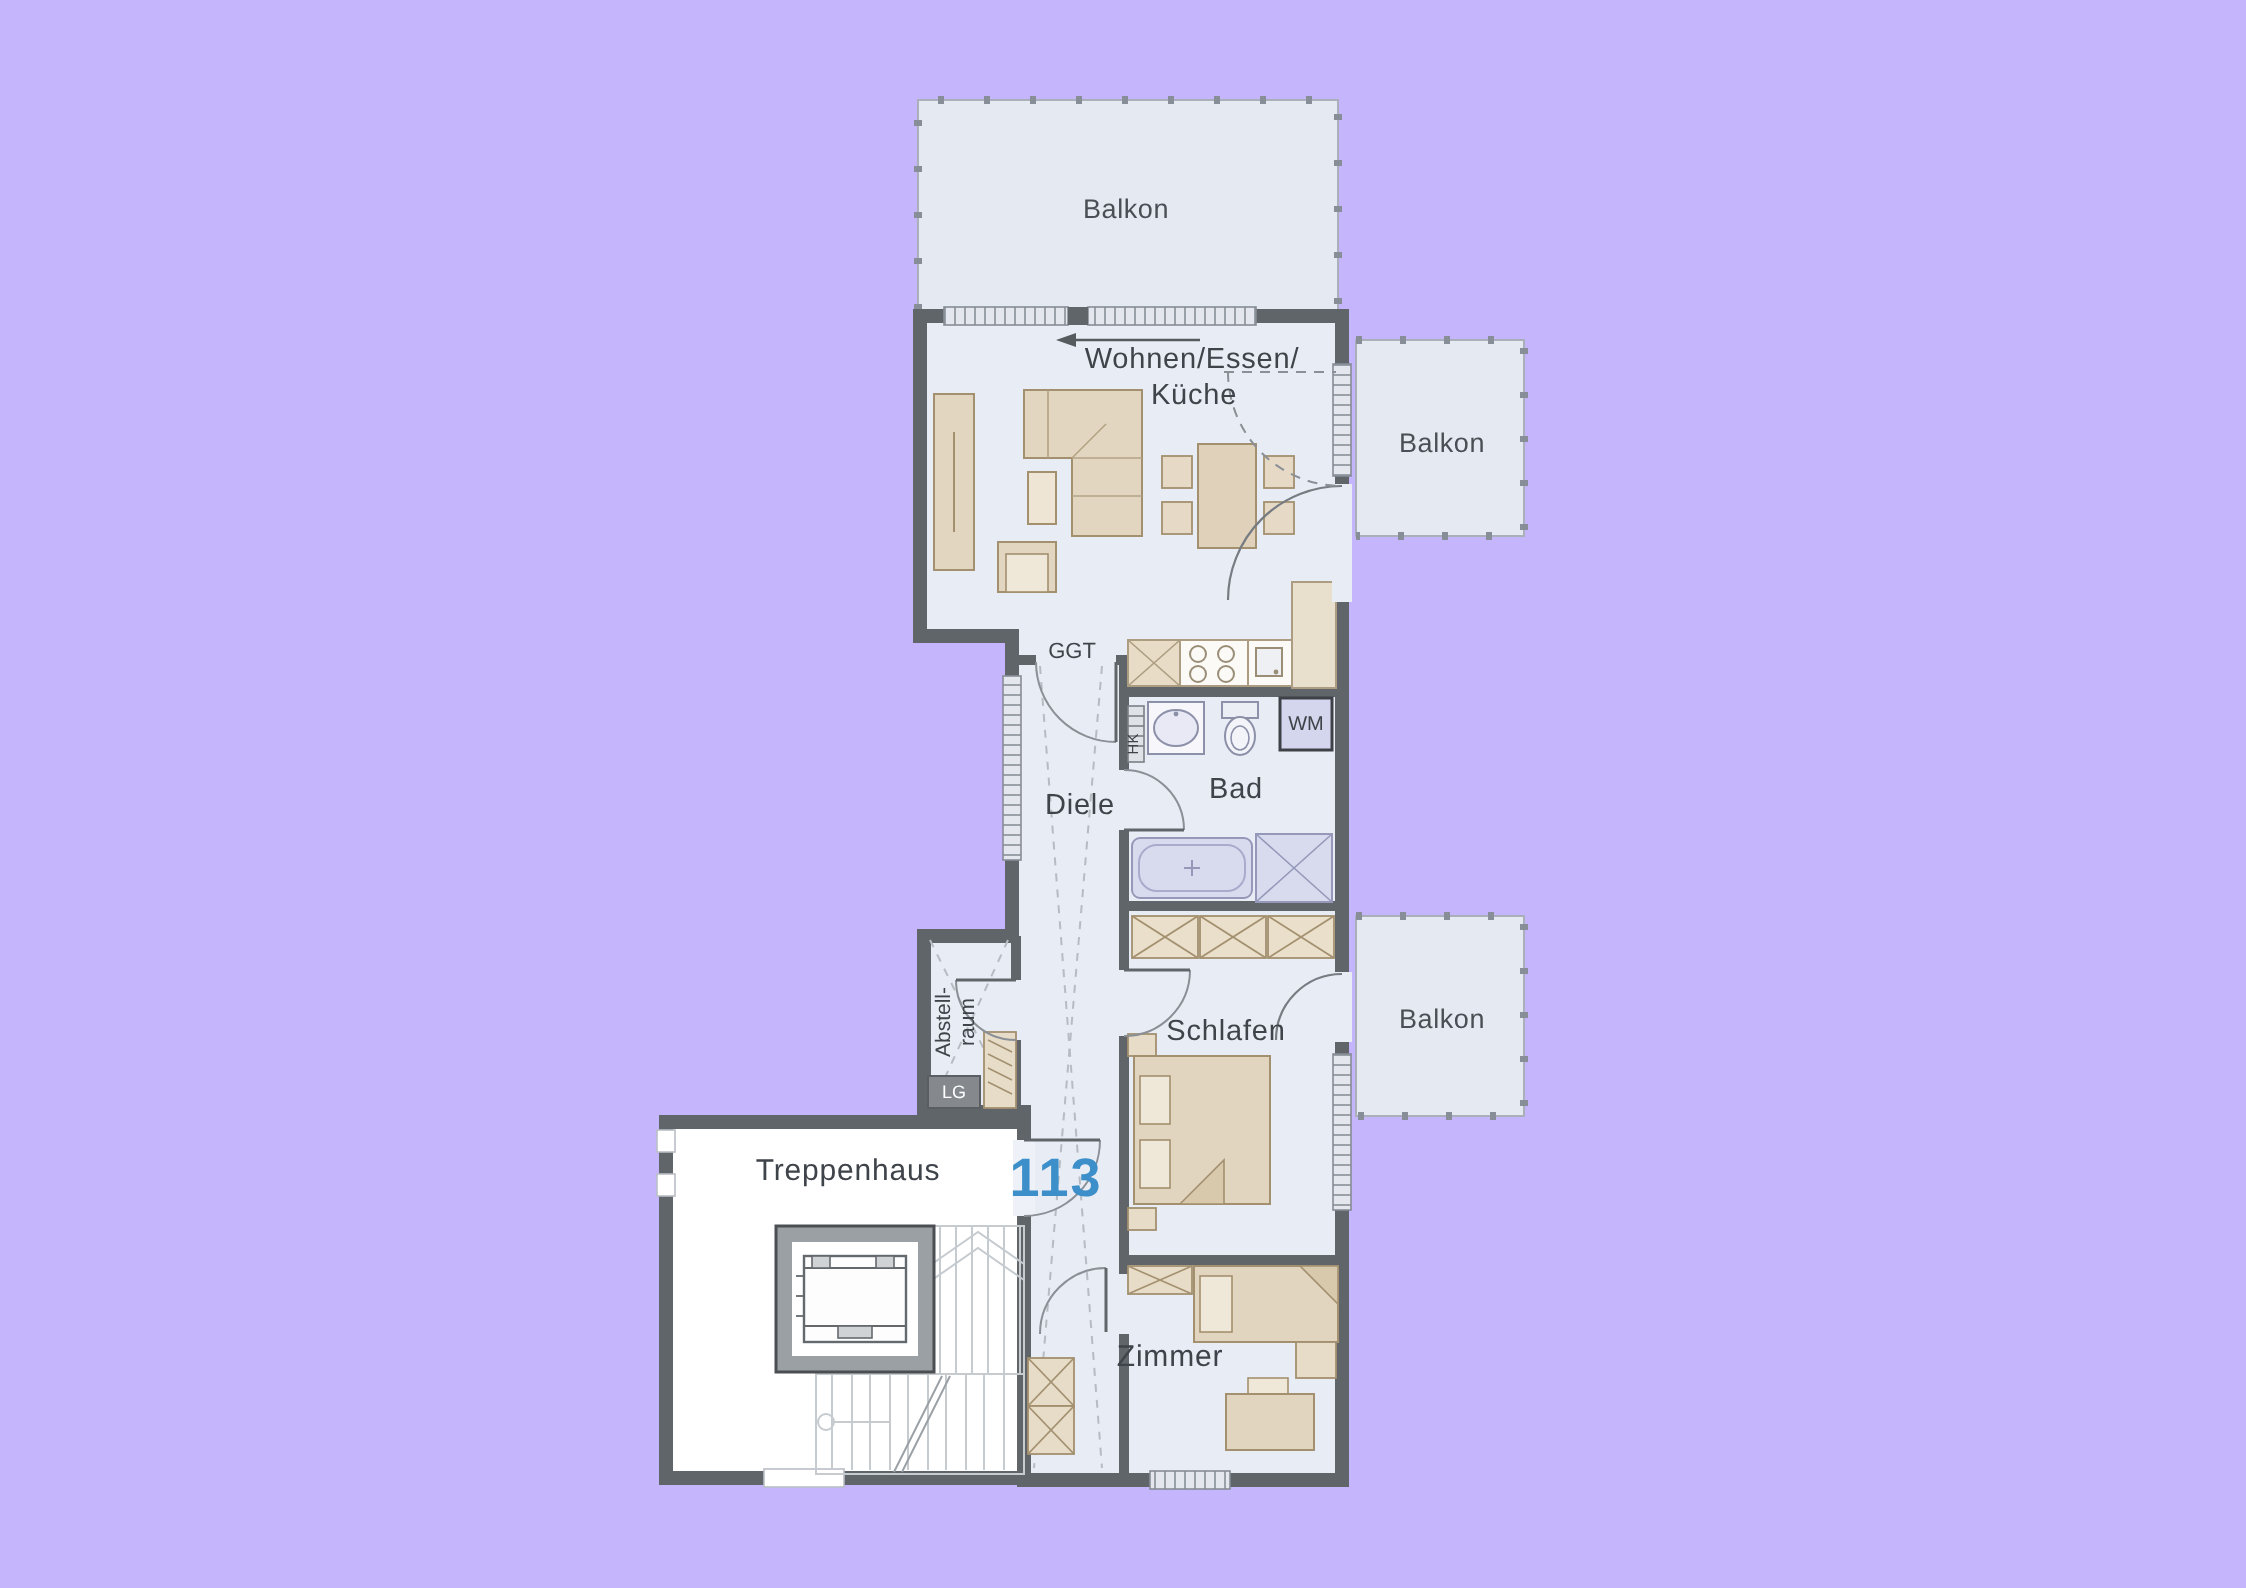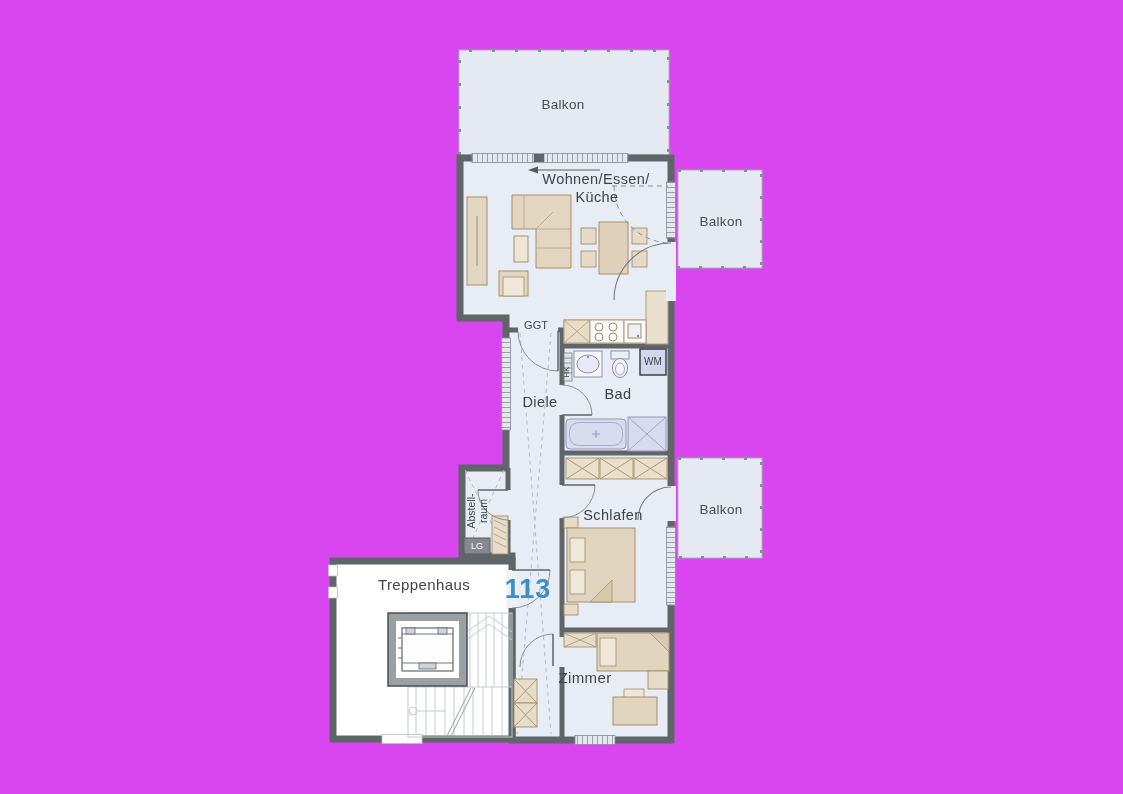--- a/index.html
+++ b/index.html
@@ -1,16 +1,16 @@
 <!DOCTYPE html>
 <html><head>
 <meta charset="utf-8">
 <style>
   html,body { margin:0; padding:0; background:#ffffff; }
-  .stage { position:relative; width:1123px; height:794px; background:#d946ef; overflow:hidden; }
+  .stage { position:relative; width:1123px; height:794px; background:#c4b5fd; overflow:hidden; }
   svg { position:absolute; left:0; top:0; }
   text { text-anchor:middle; font-family:"Liberation Sans", sans-serif; fill:#3f444a; }
   .room-label   { font-size:14.5px; letter-spacing:0.4px; }
   .room-label-lg{ font-size:15px;   letter-spacing:0.4px; }
   .balcony-label{ font-size:13.5px; letter-spacing:0.3px; fill:#4a4f55; }
   .small-label  { font-size:11px; }
   .side-label   { font-size:10.5px; }
   .tiny-label   { font-size:7.5px; }
   .wm-label     { font-size:10px; }
   .lg-label     { font-size:9px; fill:#ffffff; }

